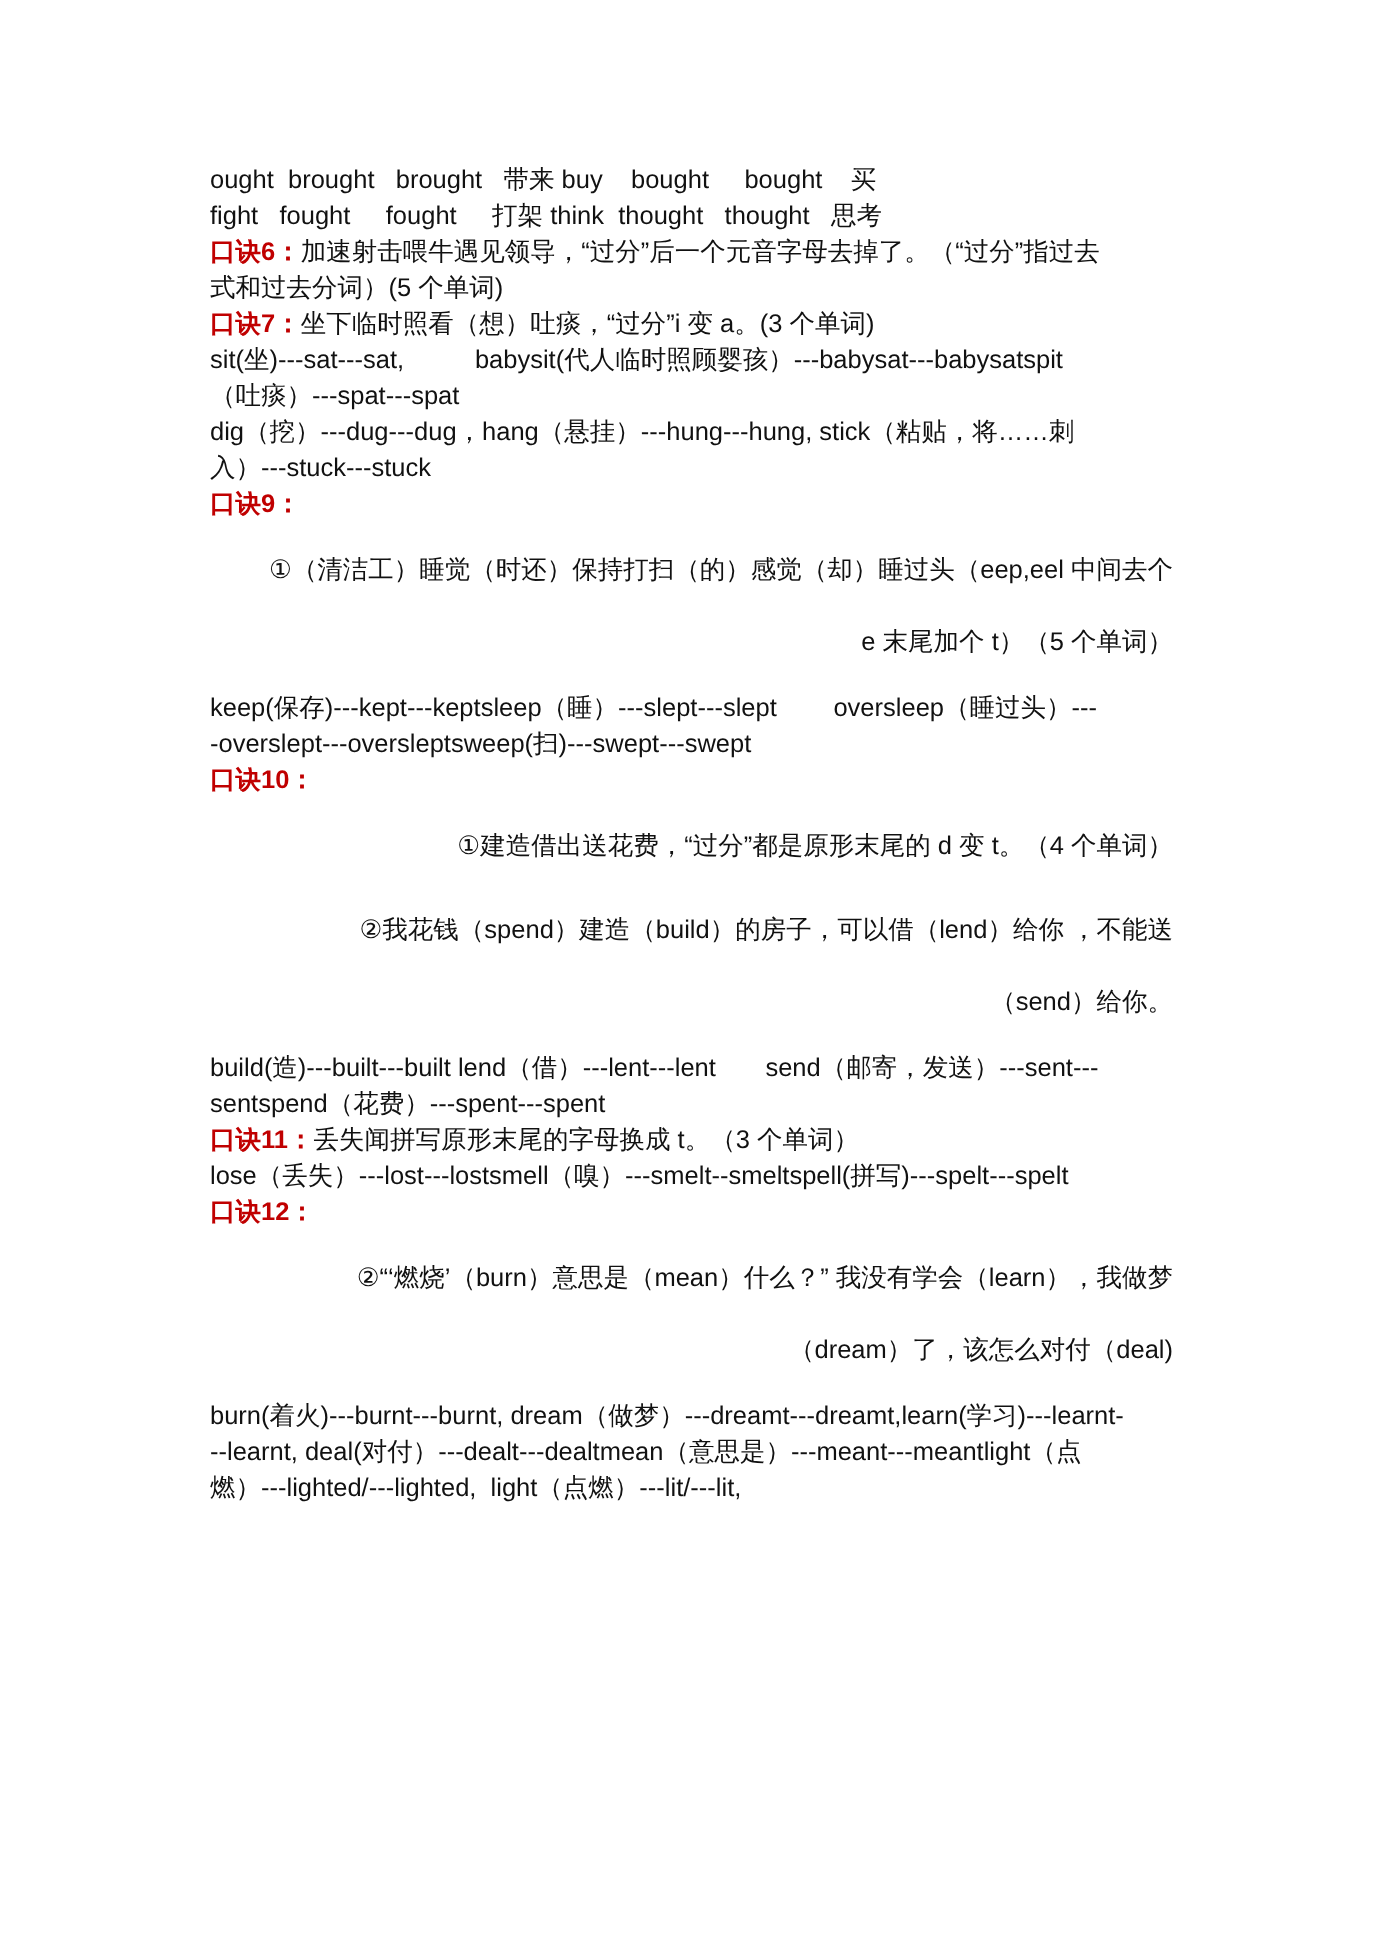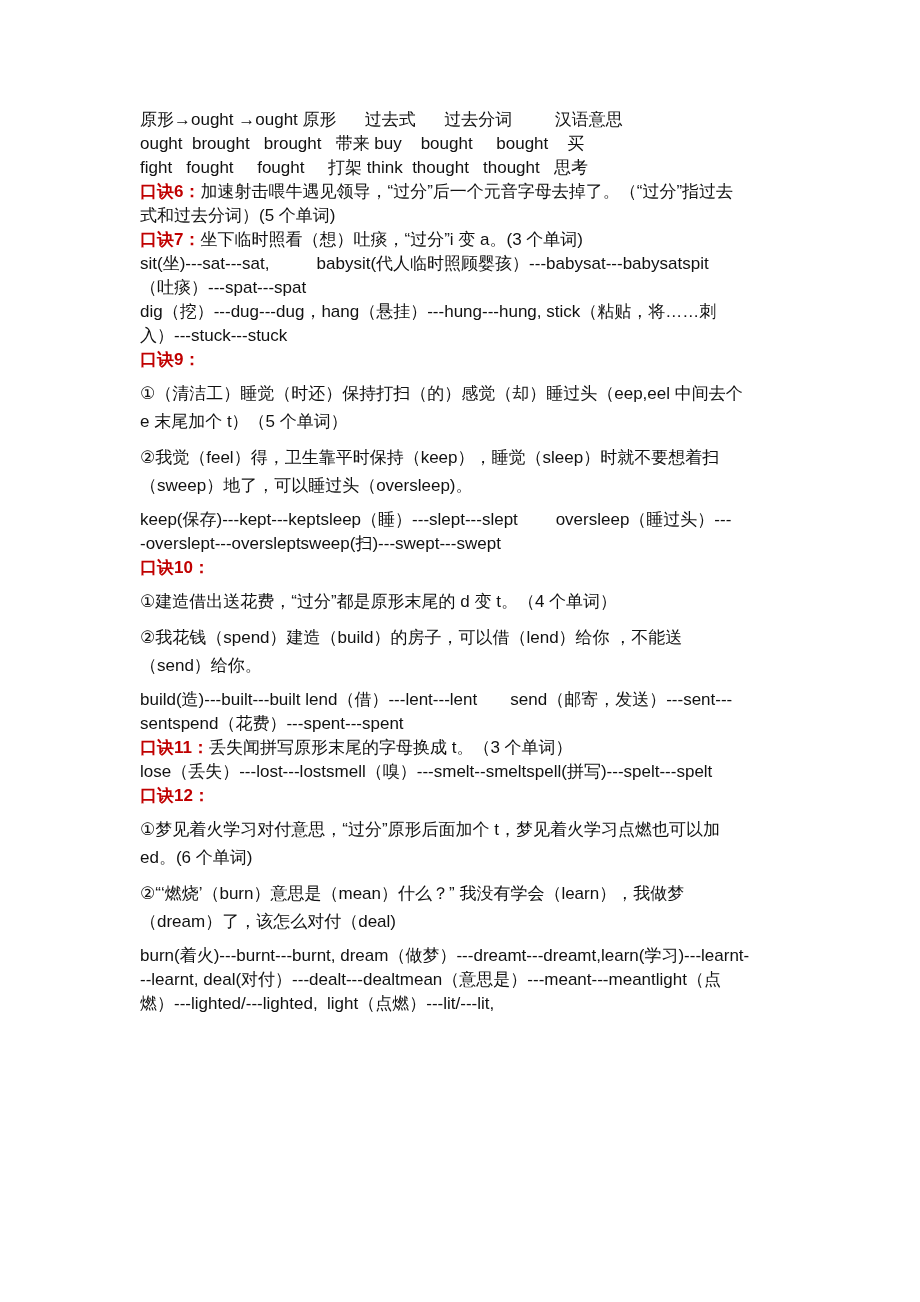--- a/index.html
+++ b/index.html
@@ -19,64 +19,60 @@
   }
   .para {
     margin: 0;
     white-space: pre-wrap;
     word-break: break-word;
   }
   .para.normal {
     line-height: 24px;
   }
   .para.loose {
-    line-height: 28px;
+    line-height: 48px;
     margin: 8px 0;
+    text-align: right;
   }
   .run {
     color: inherit;
   }
   .run.accent {
     color: var(--accent, #c00000);
     font-weight: bold;
     text-align: center;
   }
 </style>
 </head>
 <body>
 
 <div class="page" style="--accent: #c00000; color: rgb(17, 17, 17); background: rgb(255, 255, 255);">
   <div>
-      <p class="para normal"><span class="run">原形→ought →ought 原形      过去式      过去分词         汉语意思</span></p>
       <p class="para normal"><span class="run">ought  brought   brought   带来 buy    bought     bought    买</span></p>
       <p class="para normal"><span class="run">fight   fought     fought     打架 think  thought   thought   思考</span></p>
       <p class="para normal"><span class="run accent">口诀6：</span><span class="run">加速射击喂牛遇见领导，“过分”后一个元音字母去掉了。（“过分”指过去
 式和过去分词）(5 个单词)</span></p>
       <p class="para normal"><span class="run accent">口诀7：</span><span class="run">坐下临时照看（想）吐痰，“过分”i 变 a。(3 个单词)</span></p>
       <p class="para normal"><span class="run">sit(坐)---sat---sat,          babysit(代人临时照顾婴孩）---babysat---babysatspit
 （吐痰）---spat---spat</span></p>
       <p class="para normal"><span class="run">dig（挖）---dug---dug，hang（悬挂）---hung---hung, stick（粘贴，将……刺
 入）---stuck---stuck</span></p>
       <p class="para normal"><span class="run accent">口诀9：</span></p>
       <p class="para loose"><span class="run">①（清洁工）睡觉（时还）保持打扫（的）感觉（却）睡过头（eep,eel 中间去个
 e 末尾加个 t）（5 个单词）</span></p>
-      <p class="para loose"><span class="run">②我觉（feel）得，卫生靠平时保持（keep），睡觉（sleep）时就不要想着扫
-（sweep）地了，可以睡过头（oversleep)。</span></p>
       <p class="para normal"><span class="run">keep(保存)---kept---keptsleep（睡）---slept---slept        oversleep（睡过头）---
 -overslept---oversleptsweep(扫)---swept---swept</span></p>
       <p class="para normal"><span class="run accent">口诀10：</span></p>
       <p class="para loose"><span class="run">①建造借出送花费，“过分”都是原形末尾的 d 变 t。（4 个单词）</span></p>
       <p class="para loose"><span class="run">②我花钱（spend）建造（build）的房子，可以借（lend）给你 ，不能送
 （send）给你。</span></p>
       <p class="para normal"><span class="run">build(造)---built---built lend（借）---lent---lent       send（邮寄，发送）---sent---
 sentspend（花费）---spent---spent</span></p>
       <p class="para normal"><span class="run accent">口诀11：</span><span class="run">丢失闻拼写原形末尾的字母换成 t。（3 个单词）</span></p>
       <p class="para normal"><span class="run">lose（丢失）---lost---lostsmell（嗅）---smelt--smeltspell(拼写)---spelt---spelt</span></p>
       <p class="para normal"><span class="run accent">口诀12：</span></p>
-      <p class="para loose"><span class="run">①梦见着火学习对付意思，“过分”原形后面加个 t，梦见着火学习点燃也可以加
-ed。(6 个单词)</span></p>
       <p class="para loose"><span class="run">②“‘燃烧’（burn）意思是（mean）什么？” 我没有学会（learn），我做梦
 （dream）了，该怎么对付（deal)</span></p>
       <p class="para normal"><span class="run">burn(着火)---burnt---burnt, dream（做梦）---dreamt---dreamt,learn(学习)---learnt-
 --learnt, deal(对付）---dealt---dealtmean（意思是）---meant---meantlight（点
 燃）---lighted/---lighted,  light（点燃）---lit/---lit,</span></p>
     </div>
 </div>
 
 </body></html>

